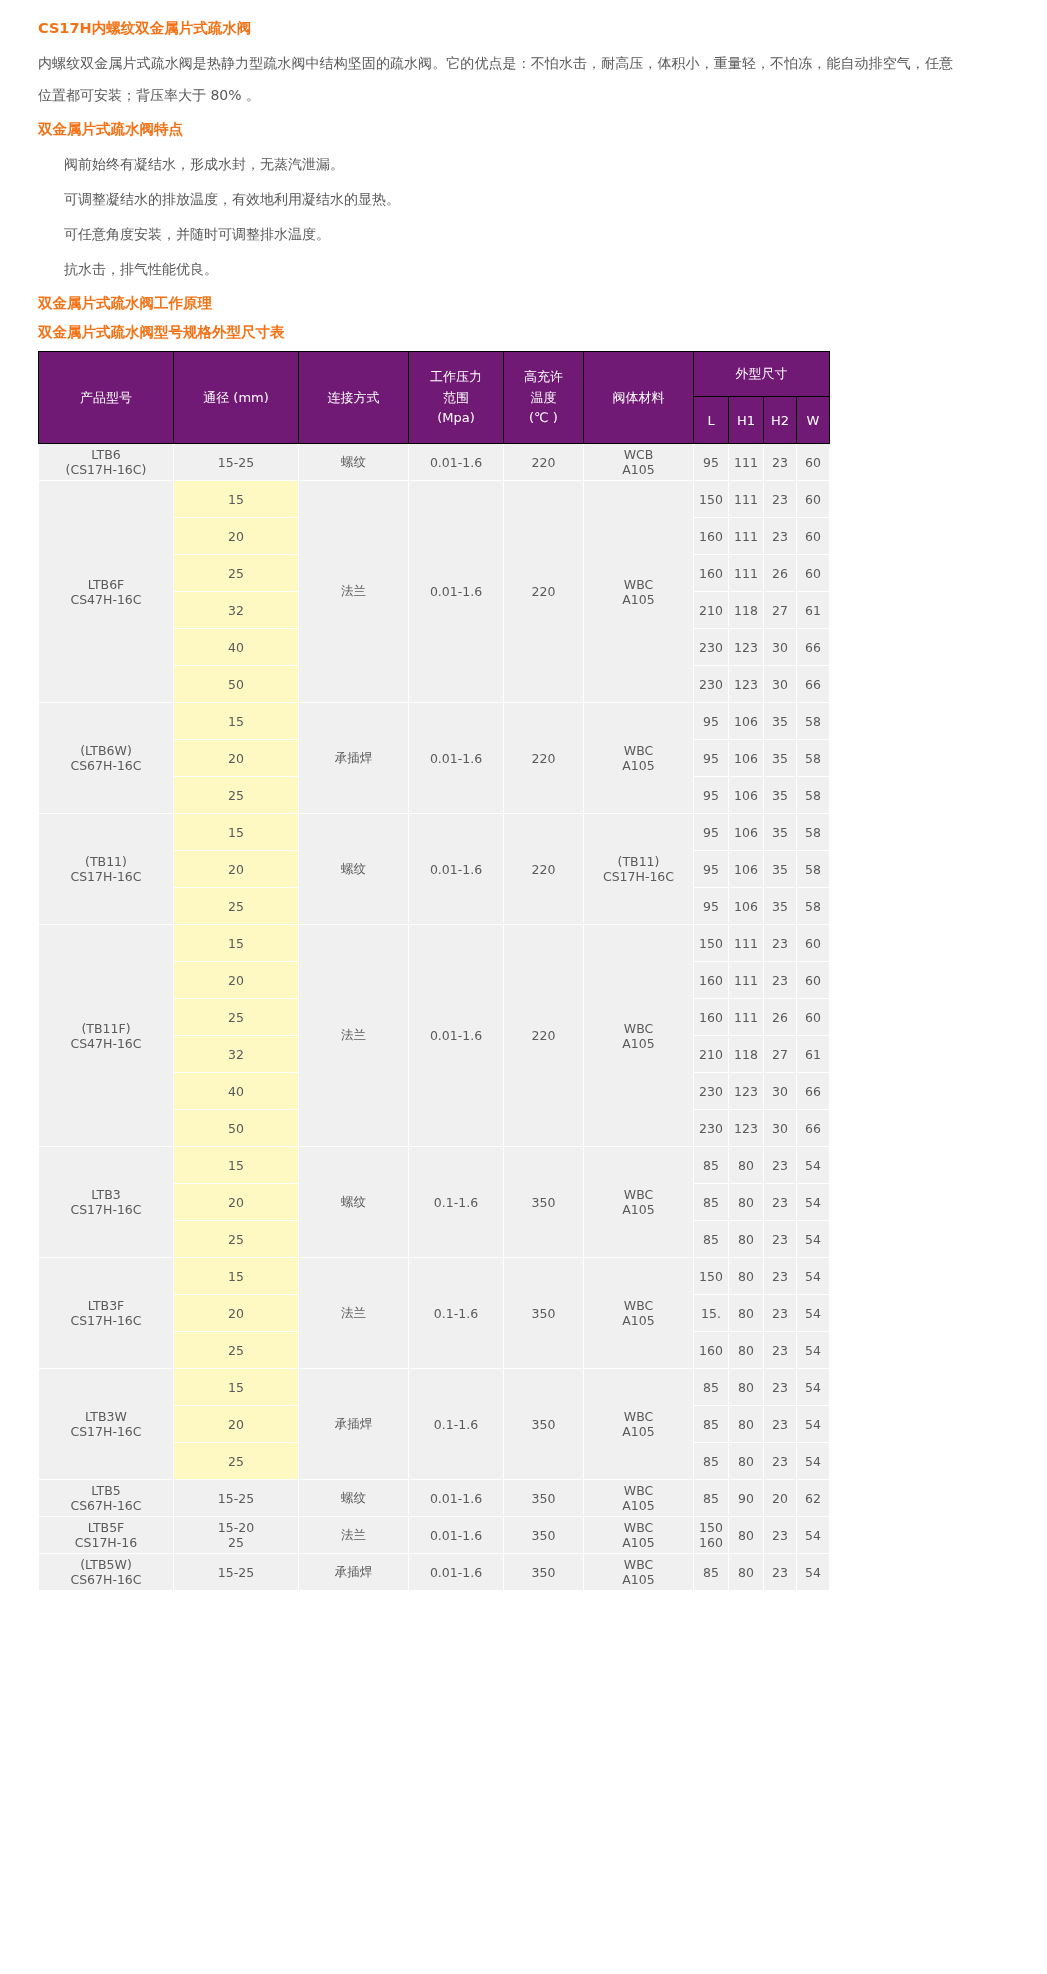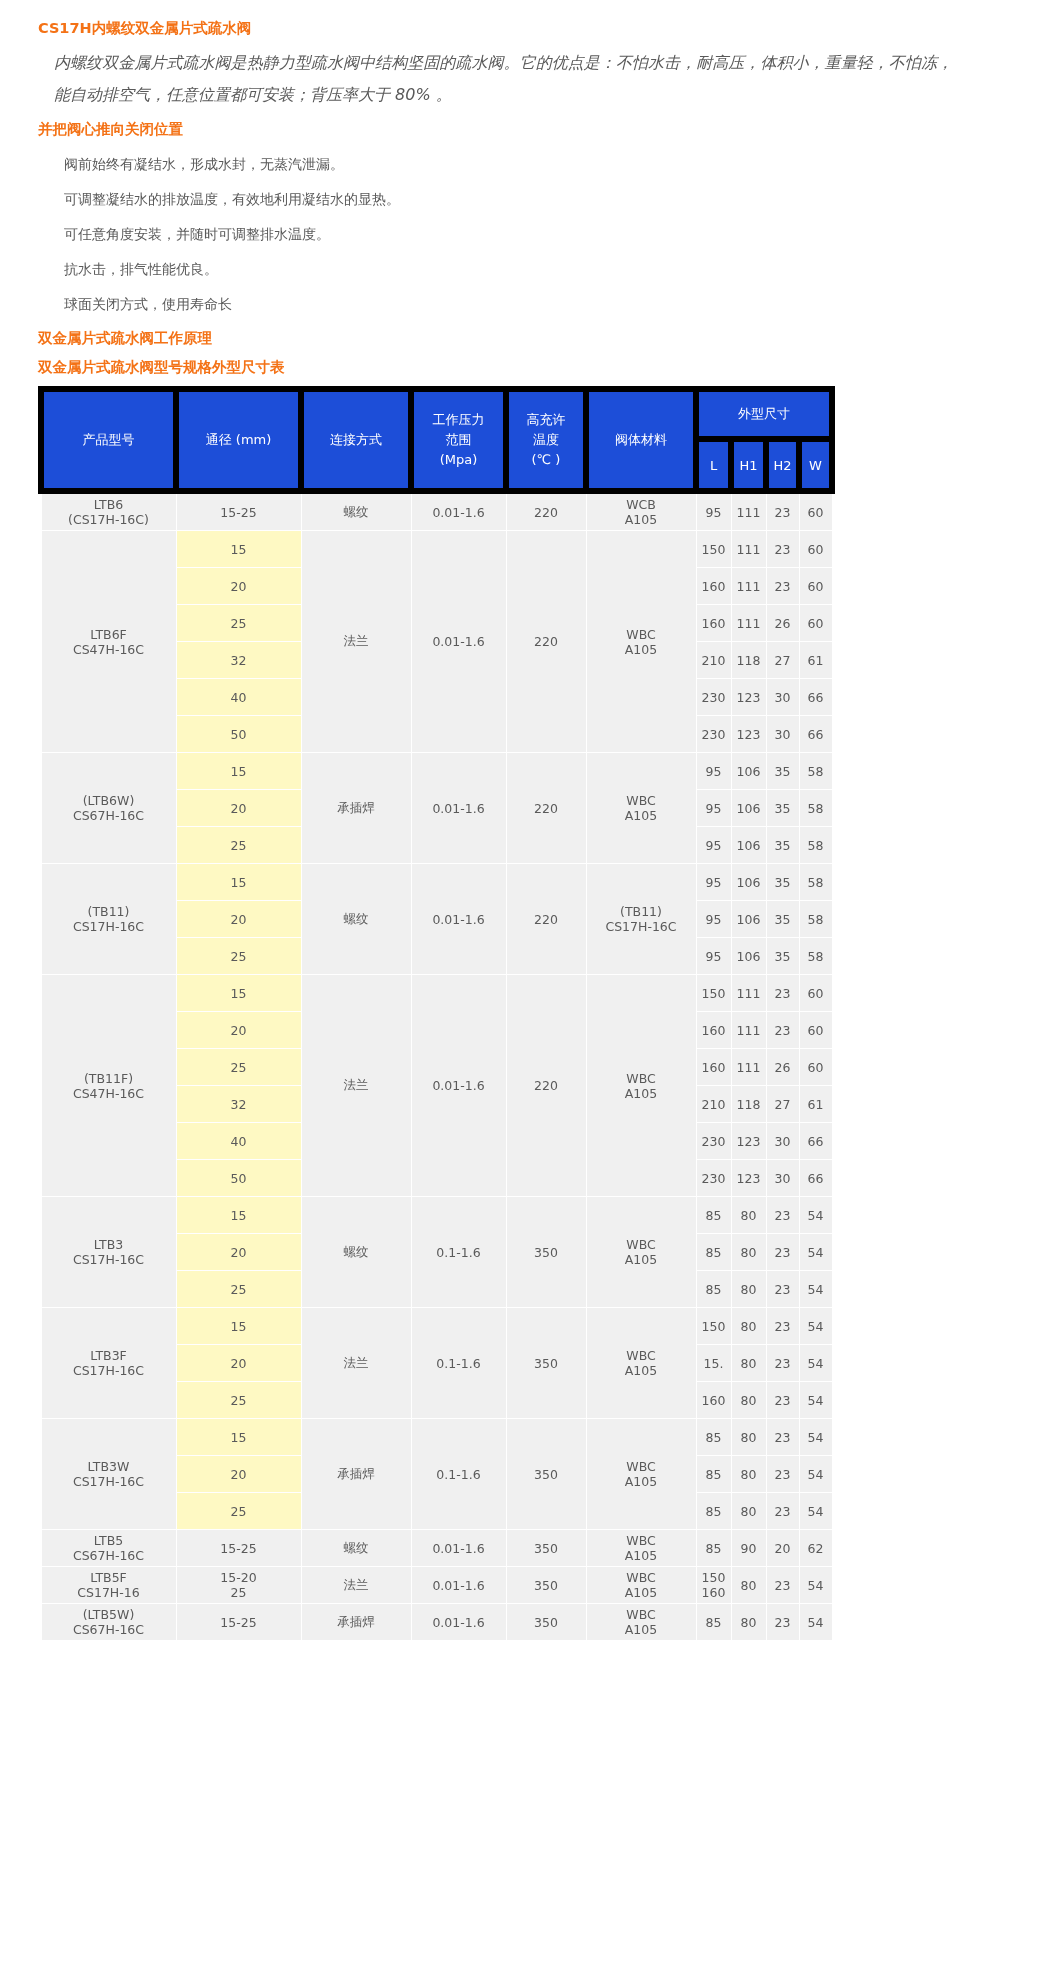--- a/index.html
+++ b/index.html
@@ -21,26 +21,25 @@
     margin:0 0 9px 0;
     font-size:14.5px;
     font-weight:bold;
     color:#f47216;
     letter-spacing:0px;
     line-height:1.4;
   }
   h3.section-title.spaced{ margin-top:8px; }
 
   p.body-text{
-    margin:0 0 6px 16px;
-    font-size:16px;
+    margin:0 0 6px 0;
+    font-size:14px;
     line-height:32px;
     color:#595959;
     text-align:justify;
-    font-style:italic;
   }
   p.indent{ text-indent:2em; }
   p.feature{
     margin:0 0 4px 0;
     font-size:14px;
     line-height:31px;
     color:#595959;
     padding-left:26px;
   }
 
@@ -53,51 +52,50 @@
   }
   table.spec td, table.spec th{
     border:1px solid #ffffff;
     text-align:center;
     vertical-align:middle;
     color:#5a5a5a;
     font-weight:normal;
     padding:2px 1px;
   }
   table.spec thead th{
-    background:#1d4ed8;
+    background:#701a75;
     color:#ffffff;
     font-size:13px;
     height:36px;
-    border:6px solid #000000;
+    border:1px solid #000000;
   }
   table.spec thead th.tall{ height:82px; }
   table.spec tbody td{
     background:#f0f0f0;
     height:32px;
   }
   table.spec tbody td.white{ background:#fef9c3; }
   .linebreak{ display:block; }
   .hdr-two{ line-height:1.55; }
   .footer-strip{ height:16px; }
 </style>
 </head>
 <body>
 
 <div class="page">
   <div class="inner">
 
     <h3 class="section-title">CS17H内螺纹双金属片式疏水阀</h3>
     <p class="body-text">内螺纹双金属片式疏水阀是热静力型疏水阀中结构坚固的疏水阀。它的优点是：不怕水击，耐高压，体积小，重量轻，不怕冻，能自动排空气，任意位置都可安装；背压率大于 80% 。</p>
 
-    <h3 class="section-title spaced">并把阀心推向关闭位置</h3>
+    <h3 class="section-title spaced">双金属片式疏水阀特点</h3>
     <p class="feature">阀前始终有凝结水，形成水封，无蒸汽泄漏。</p>
     <p class="feature">可调整凝结水的排放温度，有效地利用凝结水的显热。</p>
     <p class="feature">可任意角度安装，并随时可调整排水温度。</p>
     <p class="feature">抗水击，排气性能优良。</p>
-    <p class="feature">球面关闭方式，使用寿命长</p>
 
     <h3 class="section-title spaced">双金属片式疏水阀工作原理</h3>
 
     <h3 class="section-title spaced">双金属片式疏水阀型号规格外型尺寸表</h3>
 
     <table class="spec">
       <colgroup>
         <col style="width:135px">
         <col style="width:125px">
         <col style="width:110px">

